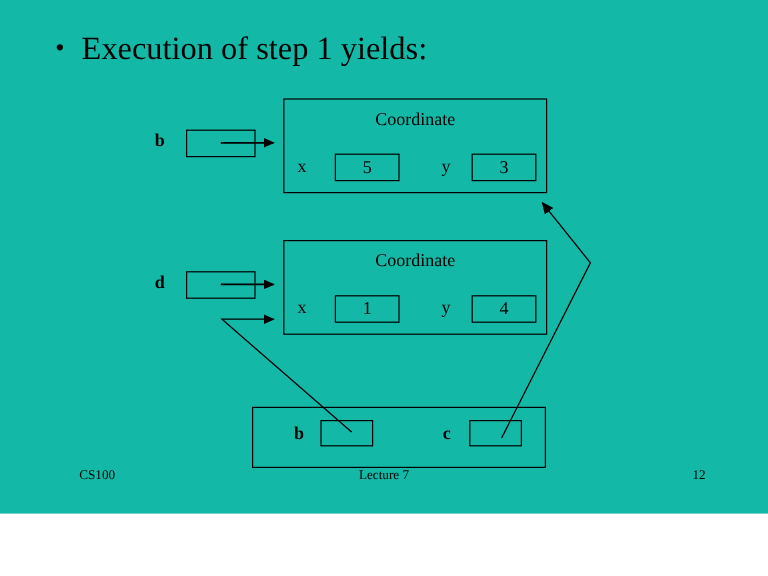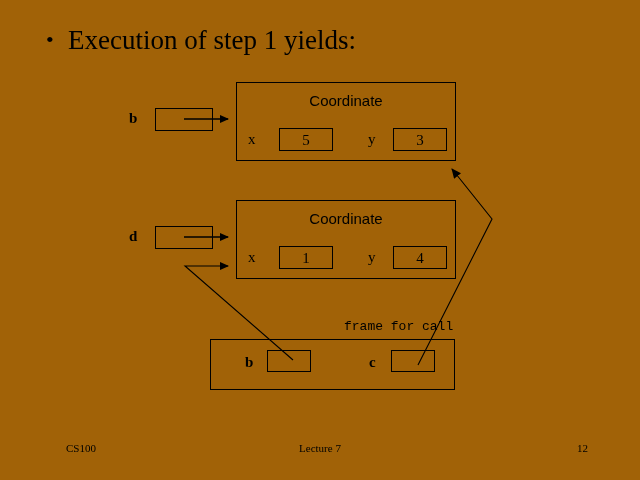--- a/index.html
+++ b/index.html
@@ -6,22 +6,22 @@
     margin: 0;
     padding: 0;
   }
   body {
     background: #ffffff;
     font-family: "Liberation Serif", serif;
   }
   #slide {
     position: relative;
     width: 640px;
-    height: 480px;
-    background: #a16207;
+    height: 428px;
+    background: #14b8a6;
     overflow: hidden;
   }
 
   
   #title {
     position: absolute;
     left: 46px;
     top: 24px;
     font-family: "Liberation Serif", serif;
     font-size: 27px;
@@ -48,21 +48,21 @@
   .obj-box {
     position: absolute;
     border: 1px solid #000000;
     box-sizing: border-box;
   }
   .obj-title {
     position: absolute;
     width: 100%;
     text-align: center;
     top: 9px;
-    font-family: Liberation Sans, sans-serif;
+    font-family: Liberation Serif, serif;
     font-size: 15px;
     color: #000000;
   }
 
   
   .lbl {
     position: absolute;
     font-family: "Liberation Serif", serif;
     font-size: 15px;
     color: #000000;
@@ -146,21 +146,20 @@
   <div class="ptr-box" style="left:155px; top:226px; width:58px; height:23px;"></div>
 
   <div class="obj-box" style="left:236px; top:200px; width:220px; height:79px;">
     <div class="obj-title">Coordinate</div>
   </div>
   <div class="lbl" style="left:248px; top:249px;">x</div>
   <div class="val-box" style="left:279px; top:246px; width:54px; height:23px;">1</div>
   <div class="lbl" style="left:368px; top:249px;">y</div>
   <div class="val-box" style="left:393px; top:246px; width:54px; height:23px;">4</div>
 
-  <div class="mono-lbl" style="left:344px; top:319px;">frame for call</div>
 
   <div class="rect" style="left:210px; top:339px; width:245px; height:51px;"></div>
   <div class="lbl lbl-bold" style="left:245px; top:354px;">b</div>
   <div class="ptr-box" style="left:267px; top:350px; width:44px; height:22px;"></div>
   <div class="lbl lbl-bold" style="left:369px; top:354px;">c</div>
   <div class="ptr-box" style="left:391px; top:350px; width:44px; height:22px;"></div>
 
   <svg id="arrows" viewBox="0 0 640 480" xmlns="http://www.w3.org/2000/svg">
     <defs>
       <marker id="ah" markerWidth="9" markerHeight="8" refX="8" refY="4" orient="auto" markerUnits="userSpaceOnUse">

